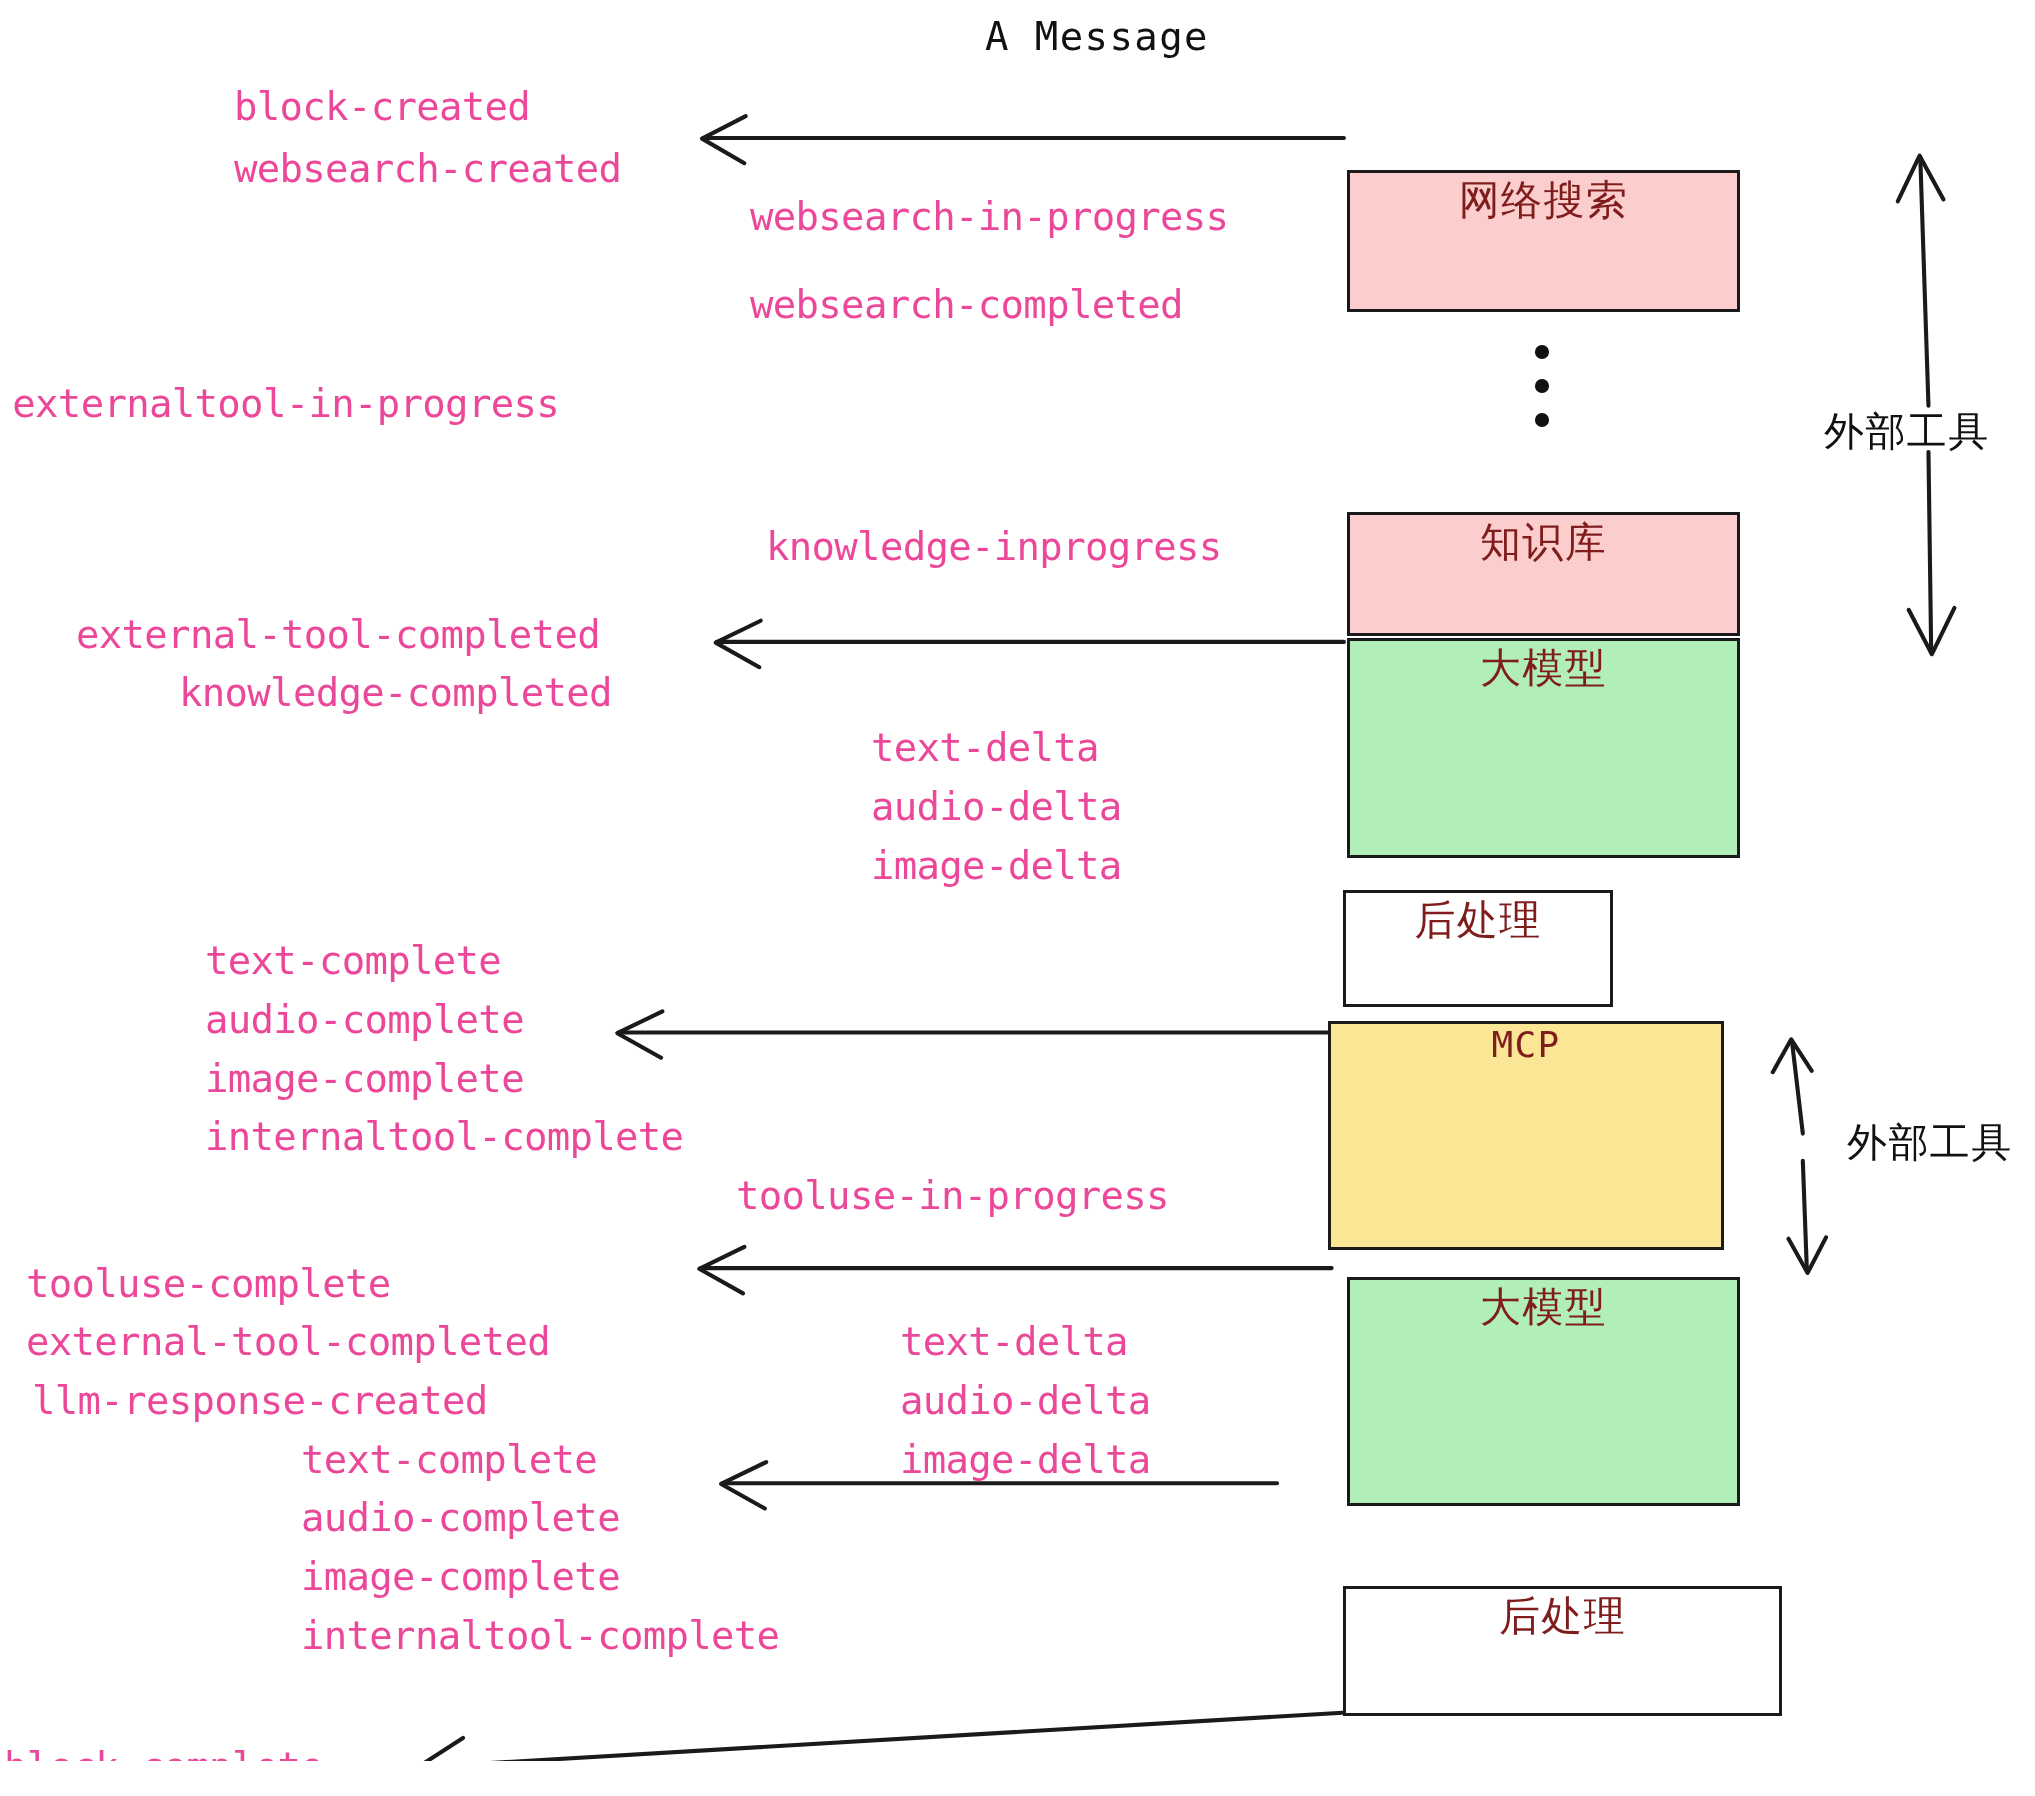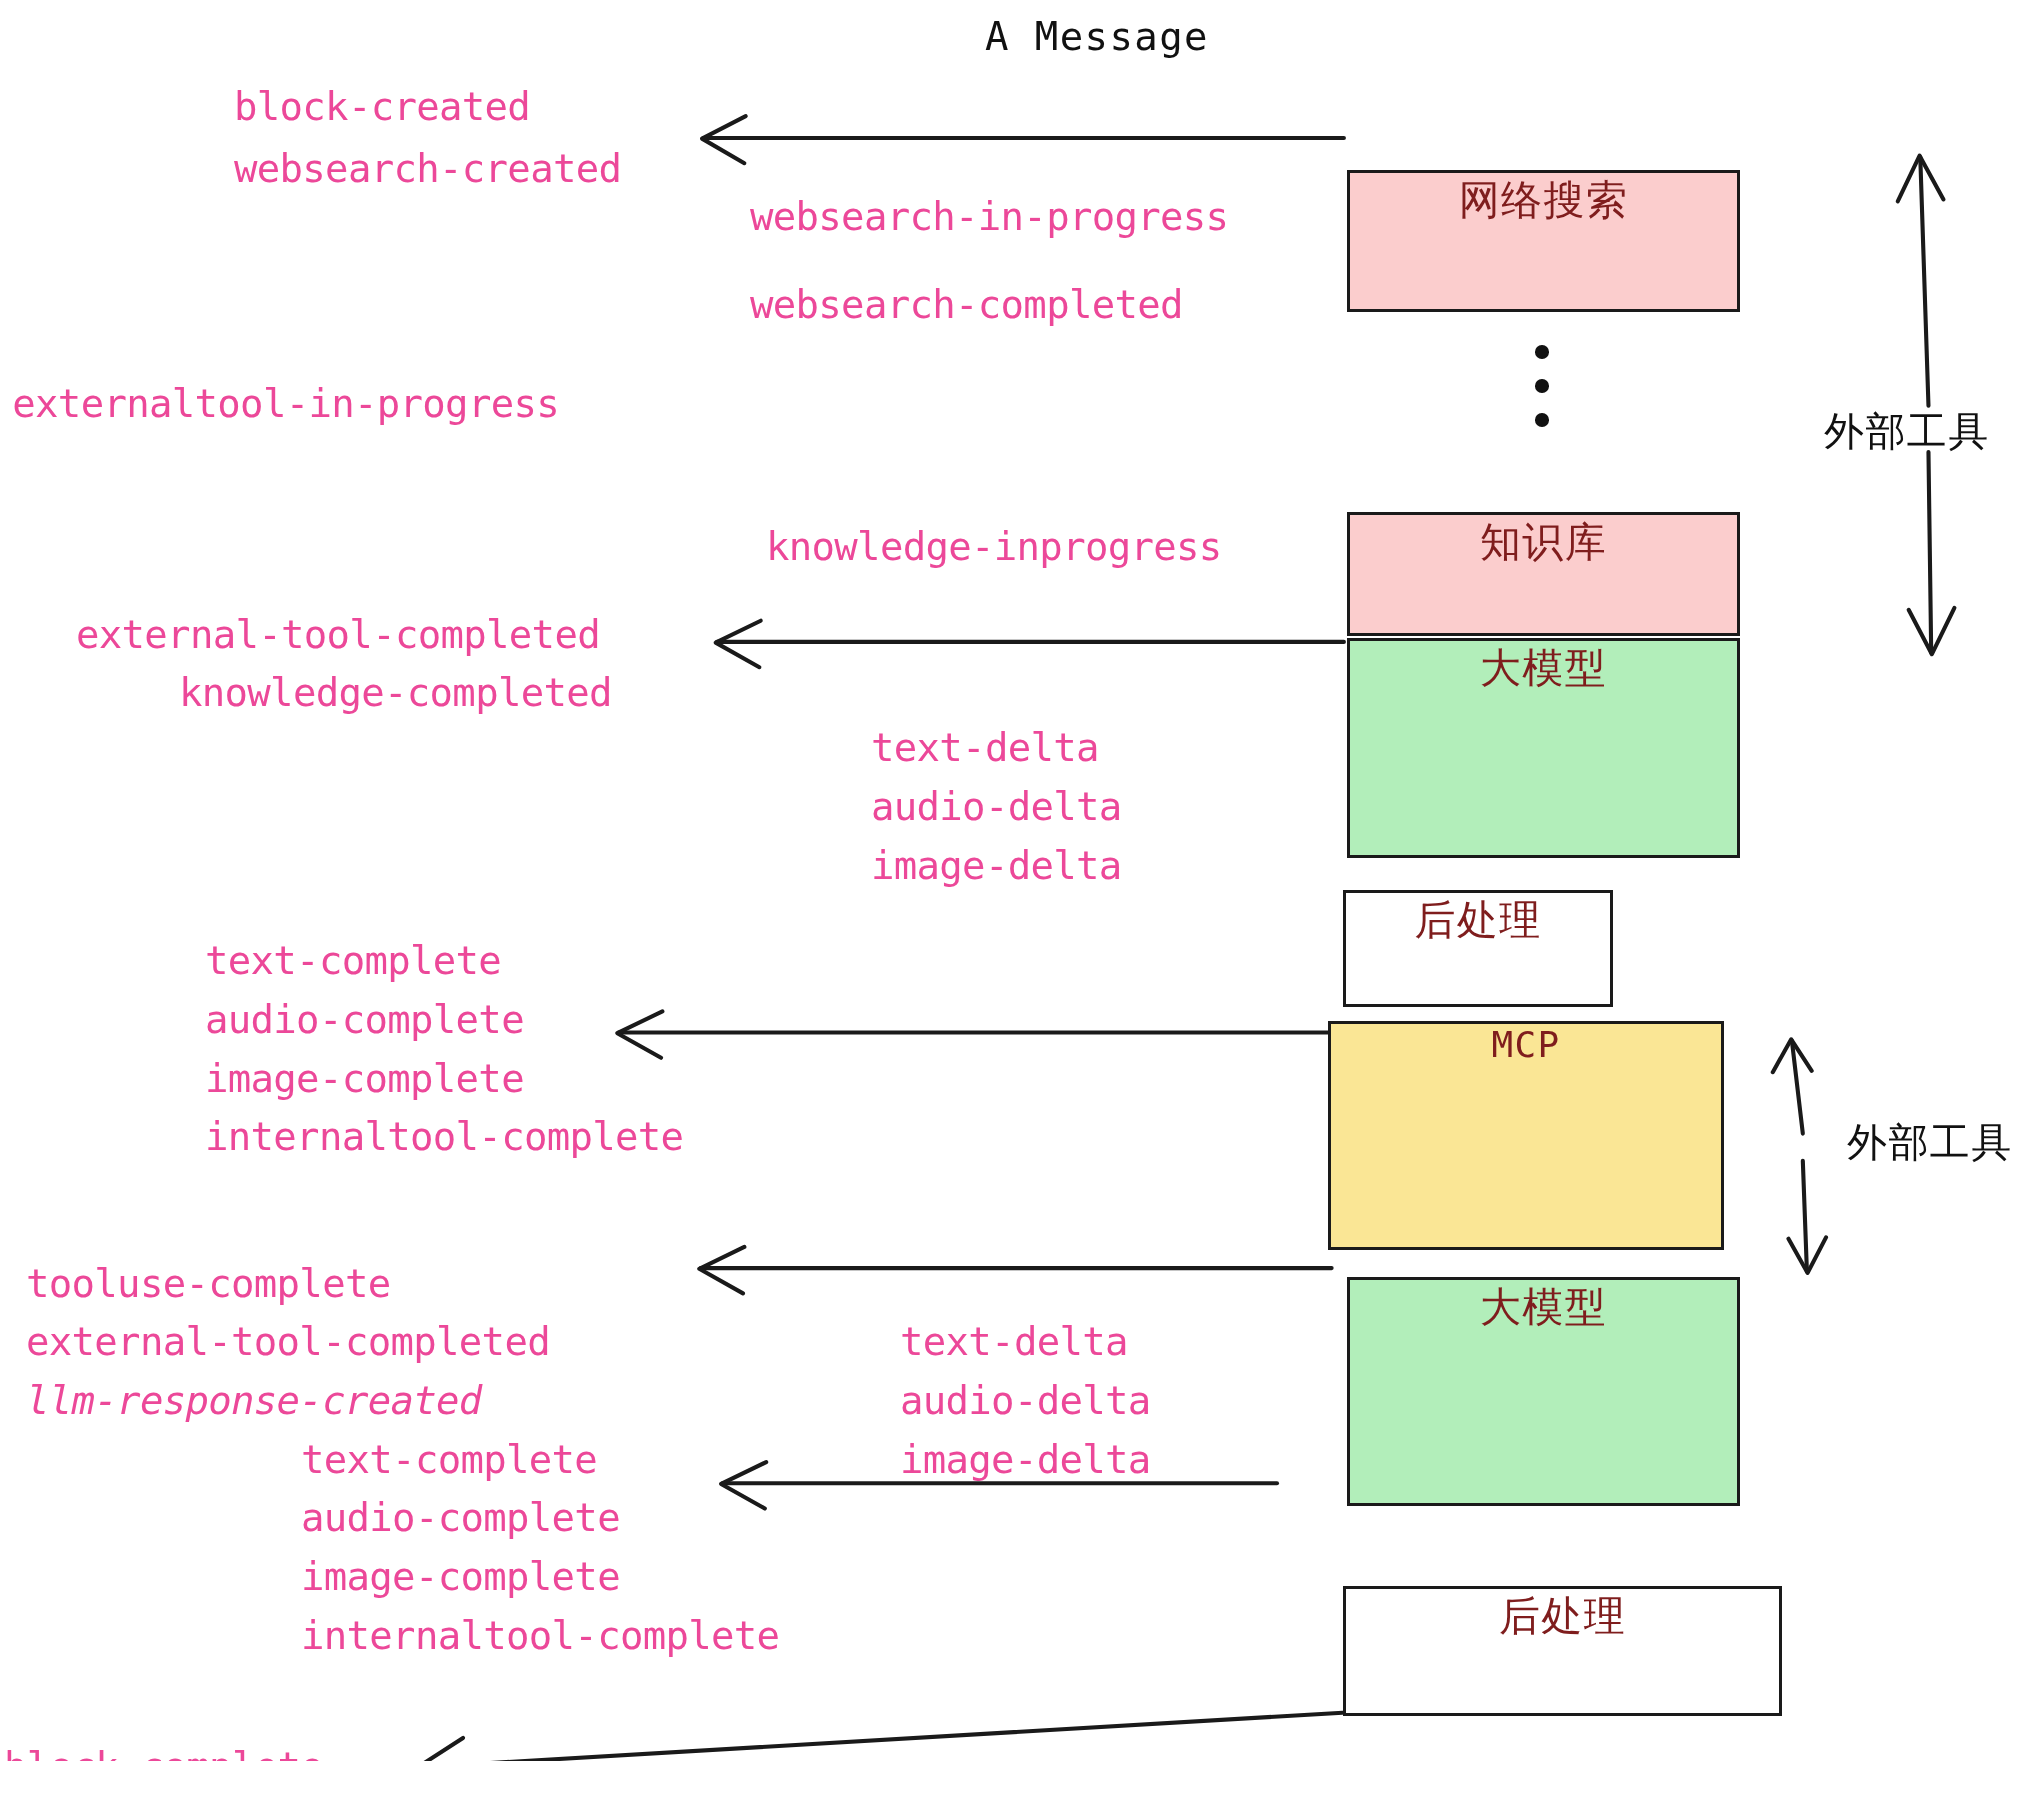--- a/index.html
+++ b/index.html
@@ -128,23 +128,24 @@
   <div class="evt" style="left:766px;top:527px;">knowledge-inprogress</div>
   <div class="evt" style="left:76px;top:615px;">external-tool-completed</div>
   <div class="evt" style="left:179px;top:673px;">knowledge-completed</div>
   <div class="evt" style="left:871px;top:728px;">text-delta</div>
   <div class="evt" style="left:871px;top:787px;">audio-delta</div>
   <div class="evt" style="left:871px;top:846px;">image-delta</div>
   <div class="evt" style="left:205px;top:941px;">text-complete</div>
   <div class="evt" style="left:205px;top:1000px;">audio-complete</div>
   <div class="evt" style="left:205px;top:1059px;">image-complete</div>
   <div class="evt" style="left:205px;top:1117px;">internaltool-complete</div>
+  <div class="evt" style="left:736px;top:1176px;">tooluse-in-progress</div>
   <div class="evt" style="left:26px;top:1264px;">tooluse-complete</div>
   <div class="evt" style="left:26px;top:1322px;">external-tool-completed</div>
-  <div class="evt" style="left:26px;top:1381px;font-style:italic;">llm-response-created</div>
+  <div class="evt" style="left:32px;top:1381px;">llm-response-created</div>
   <div class="evt" style="left:900px;top:1322px;">text-delta</div>
   <div class="evt" style="left:900px;top:1381px;">audio-delta</div>
   <div class="evt" style="left:900px;top:1440px;">image-delta</div>
   <div class="evt" style="left:301px;top:1440px;">text-complete</div>
   <div class="evt" style="left:301px;top:1498px;">audio-complete</div>
   <div class="evt" style="left:301px;top:1557px;">image-complete</div>
   <div class="evt" style="left:301px;top:1616px;">internaltool-complete</div>
   <div class="evt" style="left:4.1px;top:1747px;">block-complete</div>
 
 </div>

